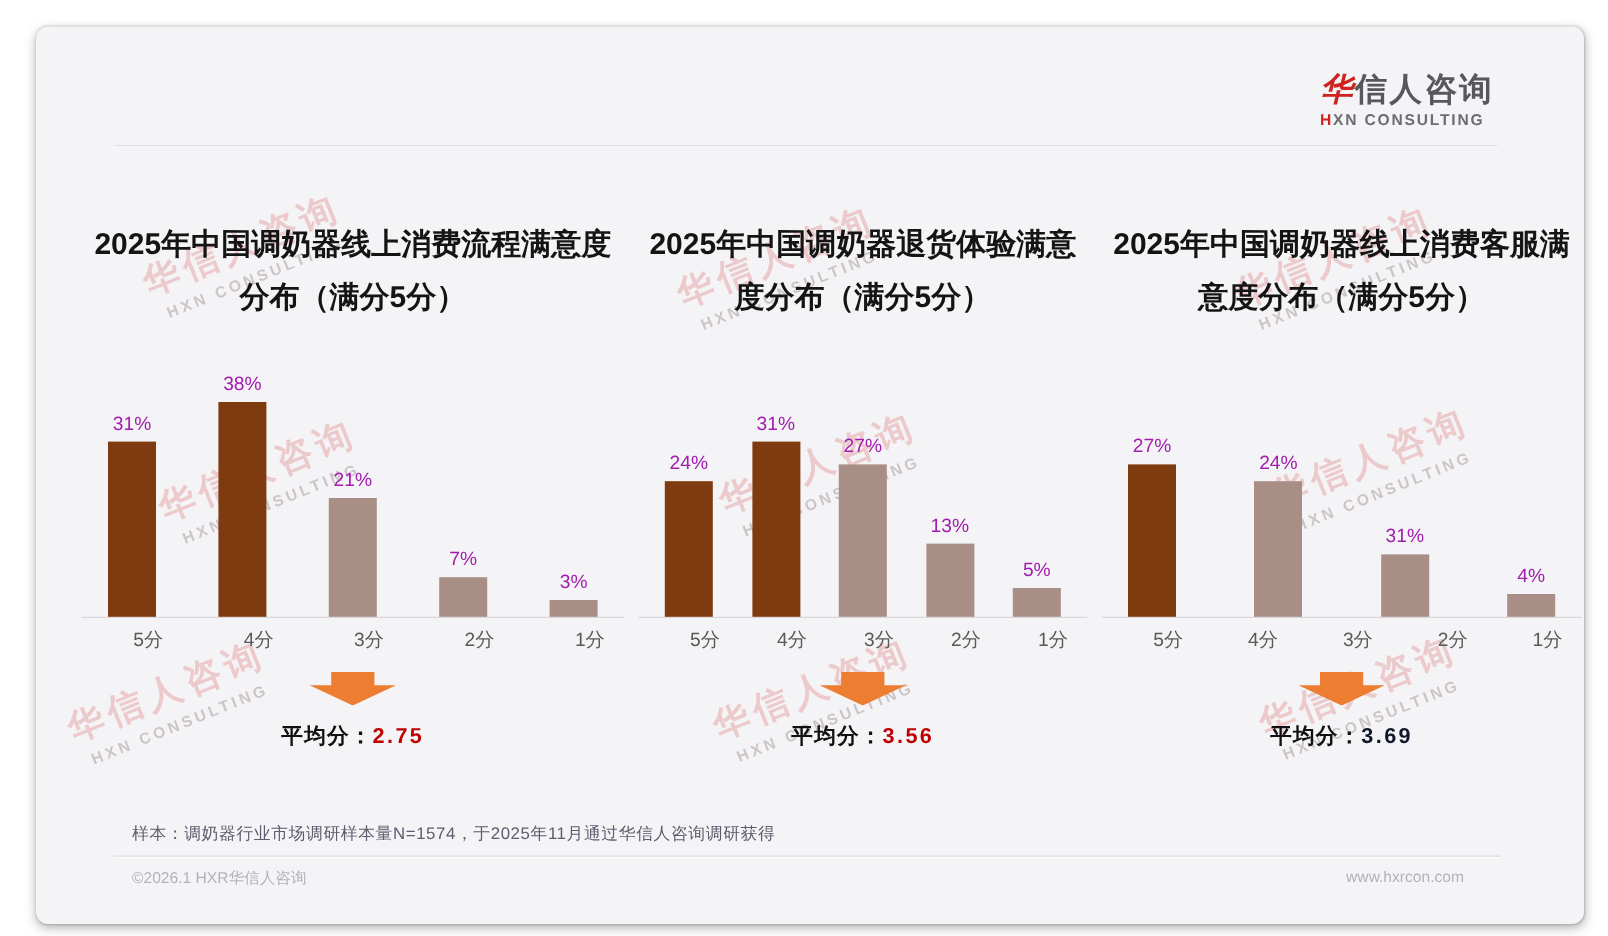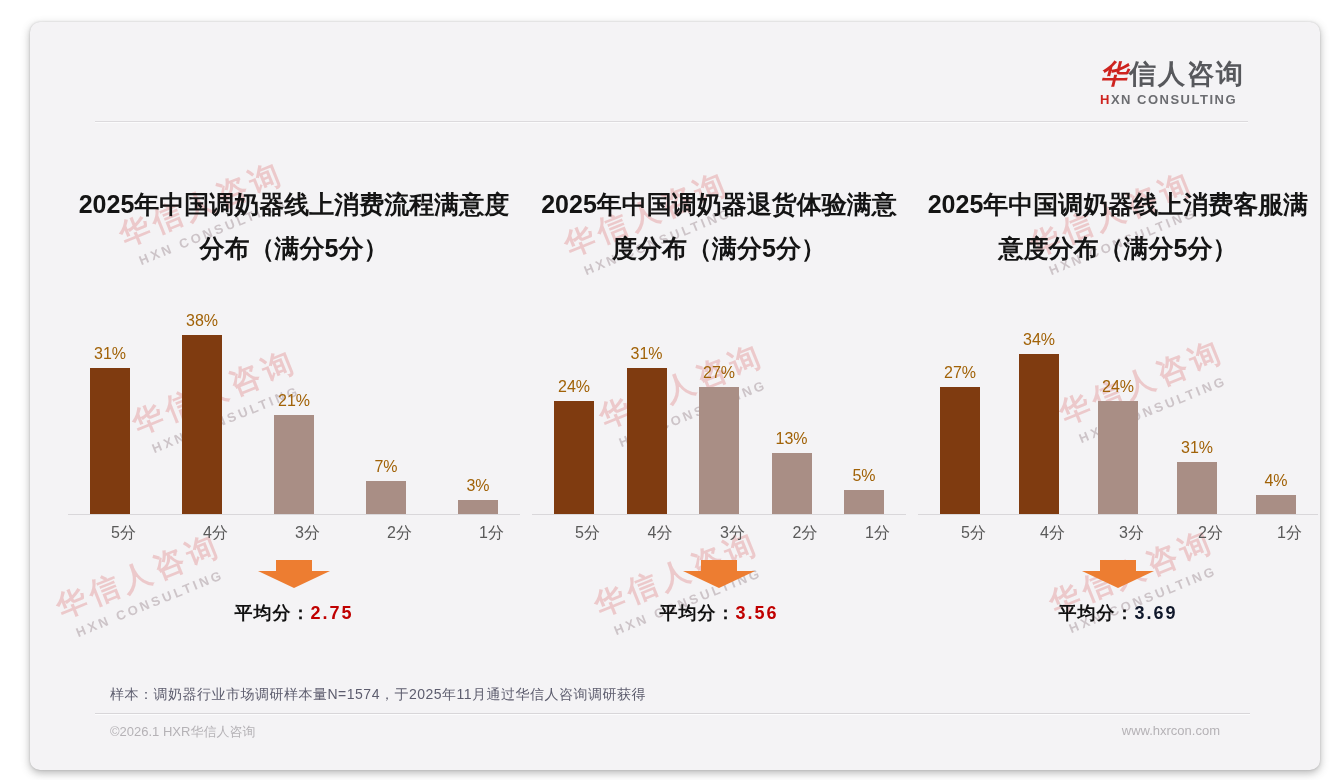--- a/index.html
+++ b/index.html
@@ -44,21 +44,21 @@
     font-size:25px; font-weight:700; color:#141414; text-align:center;
     line-height:44px; height:64px;
   }
   .chart-col:nth-child(1) .chart-title { width:452px; }
   .chart-col:nth-child(2) .chart-title { width:374px; }
   .chart-col:nth-child(3) .chart-title { width:400px; }
 
   .plot { height:269px; padding:0 16px; display:flex; justify-content:space-between;
           align-items:flex-end; border-bottom:1px solid #d9d7da; }
   .bar-slot { width:52px; display:flex; flex-direction:column; align-items:center; justify-content:flex-end; }
-  .bar-label { font-size:16px; color:#a16207; margin-bottom:5px; }
+  .bar-label { font-size:16px; color:#a21caf; margin-bottom:5px; }
   .bar { width:40px; }
   .cats { padding:0 16px; margin-top:8px; display:flex; justify-content:space-between; }
   .cat-label { width:52px; text-align:right; font-size:16px; color:#595959; }
 
   .arrow-wrap { margin-top:16px; text-align:center; height:28px; }
   .avg-line { margin-top:13px; text-align:center; font-size:18px; font-weight:700; color:#111111; letter-spacing:1px; }
   .avg-val { font-weight:700; letter-spacing:2px; }
 
   
   .footnote { position:absolute; left:80px; top:664px; font-size:14px; color:#5d5d6e; letter-spacing:0.5px; z-index:1; }
@@ -201,24 +201,20 @@
       </div>
 
       <div class="chart-col">
         <div class="chart-title">2025年中国调奶器线上消费客服满意度分布（满分5分）</div>
         <div class="plot">
             <div class="bar-slot">
               <div class="bar-label">27%</div>
               <div class="bar" style="height: 127px; background: rgb(127, 59, 16);"></div>
             </div>
             <div class="bar-slot">
-              <div class="bar-label">34%</div>
-              <div class="bar" style="height: 160px; background: rgb(127, 59, 16);"></div>
-            </div>
-            <div class="bar-slot">
               <div class="bar-label">24%</div>
               <div class="bar" style="height: 113px; background: rgb(169, 142, 133);"></div>
             </div>
             <div class="bar-slot">
               <div class="bar-label">31%</div>
               <div class="bar" style="height: 52px; background: rgb(169, 142, 133);"></div>
             </div>
             <div class="bar-slot">
               <div class="bar-label">4%</div>
               <div class="bar" style="height: 19px; background: rgb(169, 142, 133);"></div>

